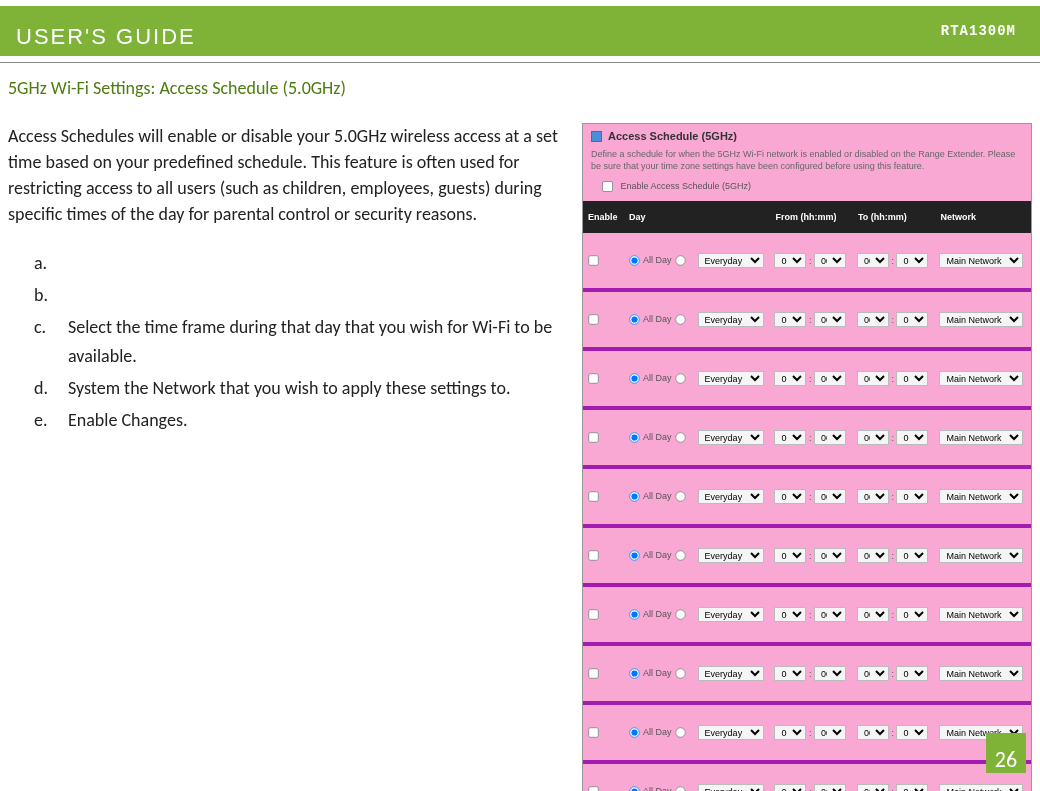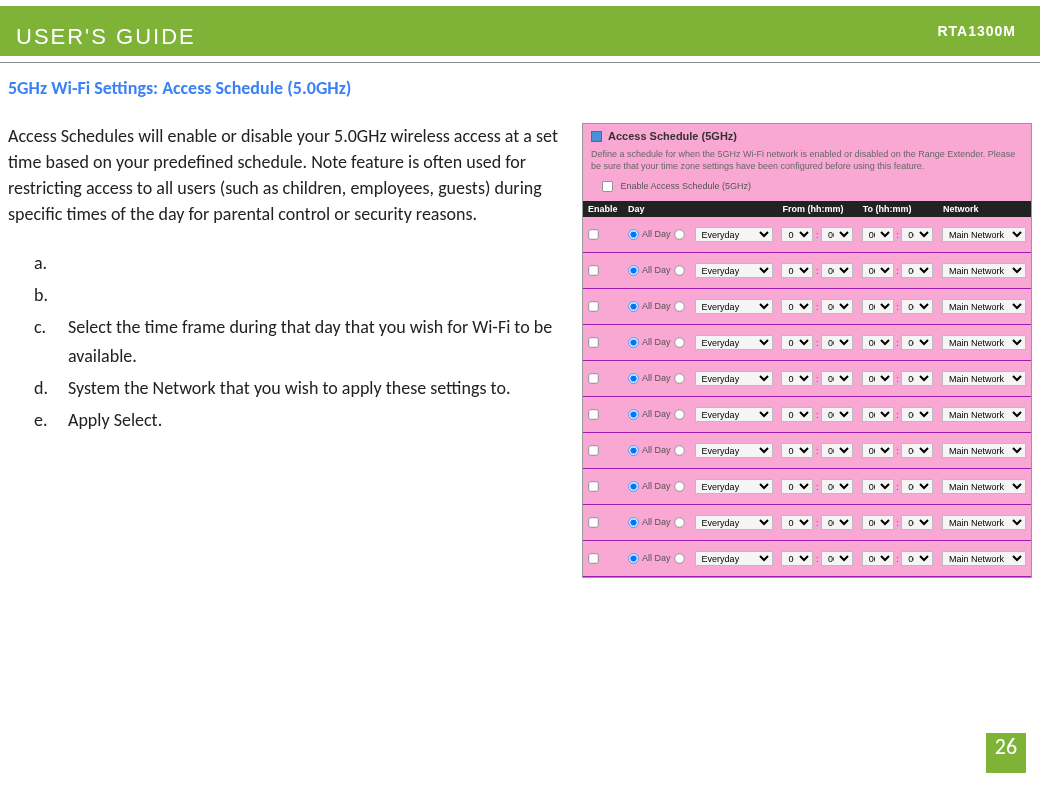--- a/index.html
+++ b/index.html
@@ -22,38 +22,38 @@
     margin-top: 6px;
   }
   .header-bar .title {
     font-family: "Segoe UI Light", "Helvetica Neue", Arial, sans-serif;
     font-size: 22px;
     letter-spacing: 2px;
     font-weight: 300;
     margin-top: 12px;
   }
   .header-bar .model {
-    font-family: Liberation Sans, sans-serif;
+    font-family: Liberation Mono, monospace;
     font-size: 14px;
     font-weight: bold;
     letter-spacing: 1px;
     margin-left: 38px;
   }
   .hr-dark {
     border: none;
     border-top: 1px solid #888;
     margin: 6px 0 14px 0;
   }
   .content {
     padding: 0 8px 0 8px;
   }
   .section-title {
-    font-weight: bold;
+    font-weight: normal;
     font-size: 18px;
-    color: #3b82f6;
+    color: #4d7c0f;
     margin-bottom: 24px;
   }
   .two-col {
     display: flex;
     gap: 14px;
   }
   .left-col {
     flex: 1;
   }
   .intro {
@@ -125,93 +125,93 @@
   .panel-toggle input { vertical-align: middle; margin-right: 4px; transform: scale(0.85); }
   table.sched {
     width: 100%;
     border-collapse: collapse;
     font-size: 9px;
   }
   table.sched thead th {
     background: #222;
     color: #fff;
     font-weight: bold;
-    padding: 3px 5px;
+    padding: 11px 5px;
     text-align: left;
     font-size: 9px;
   }
   table.sched tbody td {
-    padding: 10px 4px;
-    border-bottom: 1px solid #a21caf;
+    padding: 20px 4px;
+    border-bottom: 4px solid #a21caf;
     vertical-align: middle;
     white-space: nowrap;
   }
   table.sched input[type=checkbox],
   table.sched input[type=radio] {
     transform: scale(0.8);
     vertical-align: middle;
   }
   table.sched select {
     font-size: 9px;
     border: 1px solid #bbb;
     background: #f5f5f5;
     padding: 0 2px;
     height: 15px;
   }
-  .sel-wide { width: 78px; }
+  .sel-wide { width: 66px; }
   .sel-time { width: 32px; }
   .sel-net { width: 84px; }
   .page-num {
     position: absolute;
     bottom: 18px;
     right: 14px;
     width: 40px;
     height: 40px;
     background: #7eb338;
     color: #fff;
     font-size: 22px;
     display: flex;
-    align-items: flex-start;
+    align-items: flex-end;
     justify-content: center;
     font-family: Calibri, Arial, sans-serif;
   }
 </style>
 </head>
 <body>
 
 <div class="header-bar">
   <span class="title">USER'S GUIDE</span>
   <span class="model">RTA1300M</span>
 </div>
 <hr class="hr-dark">
 
 <div class="content">
   <div class="section-title">5GHz Wi-Fi Settings: Access Schedule (5.0GHz)</div>
 
   <div class="two-col">
     <div class="left-col">
-      <p class="intro">Access Schedules will enable or disable your 5.0GHz wireless access at a set time based on your predefined schedule.  Note feature is often used for restricting access to all users (such as children, employees, guests) during specific times of the day for parental control or security reasons.</p>
+      <p class="intro">Access Schedules will enable or disable your 5.0GHz wireless access at a set time based on your predefined schedule.  This feature is often used for restricting access to all users (such as children, employees, guests) during specific times of the day for parental control or security reasons.</p>
       <ol class="steps" id="steps">
           <li>
             <span class="letter">a.</span>
           </li>
           <li>
             <span class="letter">b.</span>
           </li>
           <li>
             <span class="letter">c.</span>
             <span>Select the time frame during that day that you wish for Wi-Fi to be available.</span>
           </li>
           <li>
             <span class="letter">d.</span>
             <span>System the Network that you wish to apply these settings to.</span>
           </li>
           <li>
             <span class="letter">e.</span>
-            <span>Apply Select.</span>
+            <span>Enable Changes.</span>
           </li>
         </ol>
     </div>
 
     <div class="panel">
       <div class="panel-head">
         <span class="stop-icon"></span>
         <span>Access Schedule (5GHz)</span>
       </div>
       <div class="panel-desc">Define a schedule for when the 5GHz Wi-Fi network is enabled or disabled on the Range Extender. Please be sure that your time zone settings have been configured before using this feature.</div>

